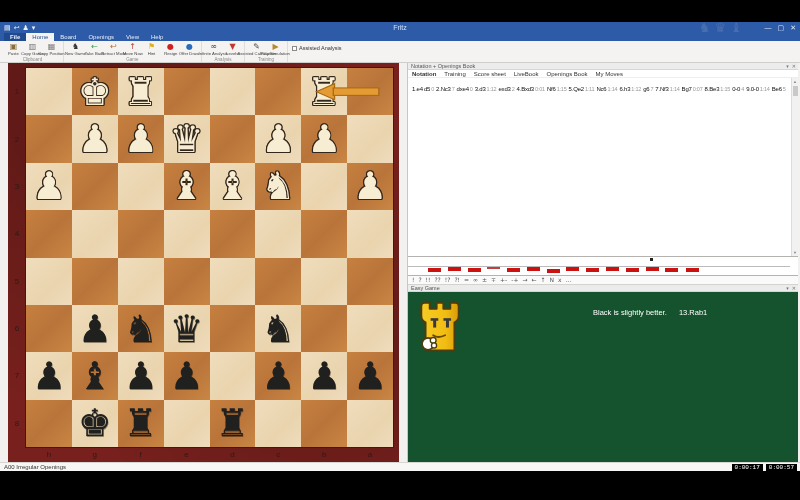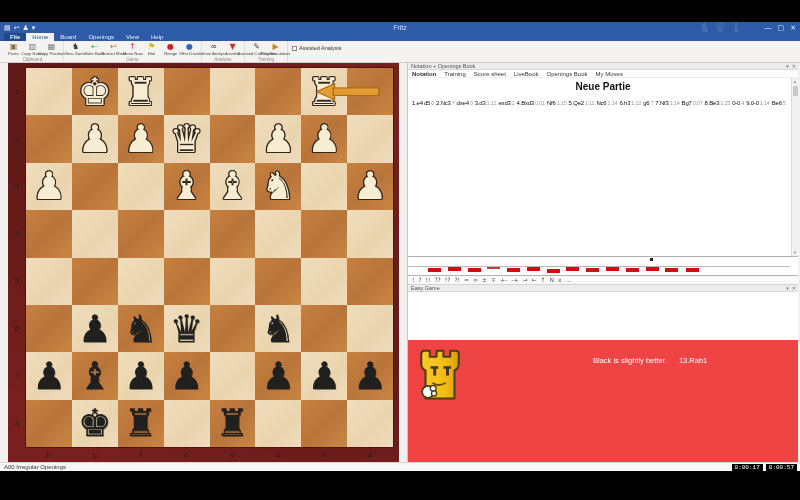--- a/index.html
+++ b/index.html
@@ -398,21 +398,20 @@
         </div>
         <div class="nota-tabs">
             <span class="ntab first">Notation</span>
             <span class="ntab">Training</span>
             <span class="ntab">Score sheet</span>
             <span class="ntab">LiveBook</span>
             <span class="ntab">Openings Book</span>
             <span class="ntab">My Moves</span>
           </div>
         <div class="nota-body">
-          <div class="heading">Neue Partie</div>
           <div class="movep"><span class="mv">1.e4</span><span class="mv">d5</span><span class="tm">0</span><span class="mv">2.Nc3</span><span class="tm">7</span><span class="mv">dxe4</span><span class="tm">0</span><span class="mv">3.d3</span><span class="tm">1:12</span><span class="mv">exd3</span><span class="tm">2</span><span class="mv">4.Bxd3</span><span class="tm">0:01</span><span class="mv">Nf6</span><span class="tm">1:15</span><span class="mv">5.Qe2</span><span class="tm">1:11</span><span class="mv">Nc6</span><span class="tm">1:14</span><span class="mv">6.h3</span><span class="tm">1:12</span><span class="mv">g6</span><span class="tm">7</span><span class="mv">7.Nf3</span><span class="tm">1:14</span><span class="mv">Bg7</span><span class="tm">0:07</span><span class="mv">8.Be3</span><span class="tm">1:15</span><span class="mv">0-0</span><span class="tm">4</span><span class="mv">9.0-0</span><span class="tm">1:14</span><span class="mv">Be6</span><span class="tm">5</span><span class="mv">10.Ng5</span></div>
           <div class="vscroll">
             <div class="sarr up">▲</div>
             <div class="sthumb"></div>
             <div class="sarr dn">▼</div>
           </div>
         </div>
 
         <div class="eval-strip">
           <div class="eval-mid"></div>
@@ -455,21 +454,21 @@
           </div>
 
         <div class="engine-pane">
           <div class="pane-header">
             <div class="pane-title">Easy Game</div>
             <div class="pane-ctl">
                 <span>▾</span>
                 <span>✕</span>
               </div>
           </div>
-          <div class="engine-body" style="background: #ef4444; margin-top: 48px;">
+          <div class="engine-body" style="background: #14532d;">
             <div class="mascot">
               <svg width="52" height="58" viewBox="0 0 60 68">
                 <defs>
                   <linearGradient id="mg" x1="0" y1="0" x2="1" y2="0">
                     <stop offset="0" stop-color="#f6cb25"></stop>
                     <stop offset="0.65" stop-color="#f2bd12"></stop>
                     <stop offset="1" stop-color="#d99a0a"></stop>
                   </linearGradient>
                 </defs>
                 <path d="M13 64 V31 Q8 29 8 23 V12 Q8 8 12 8 h6 v7 h8 v-7 h8 v7 h8 v-7 h6 q4 0 4 4 v11 q0 6-5 8 v33 z" fill="url(#mg)" stroke="#4a3d10" stroke-width="2.4" stroke-linejoin="round"></path>

